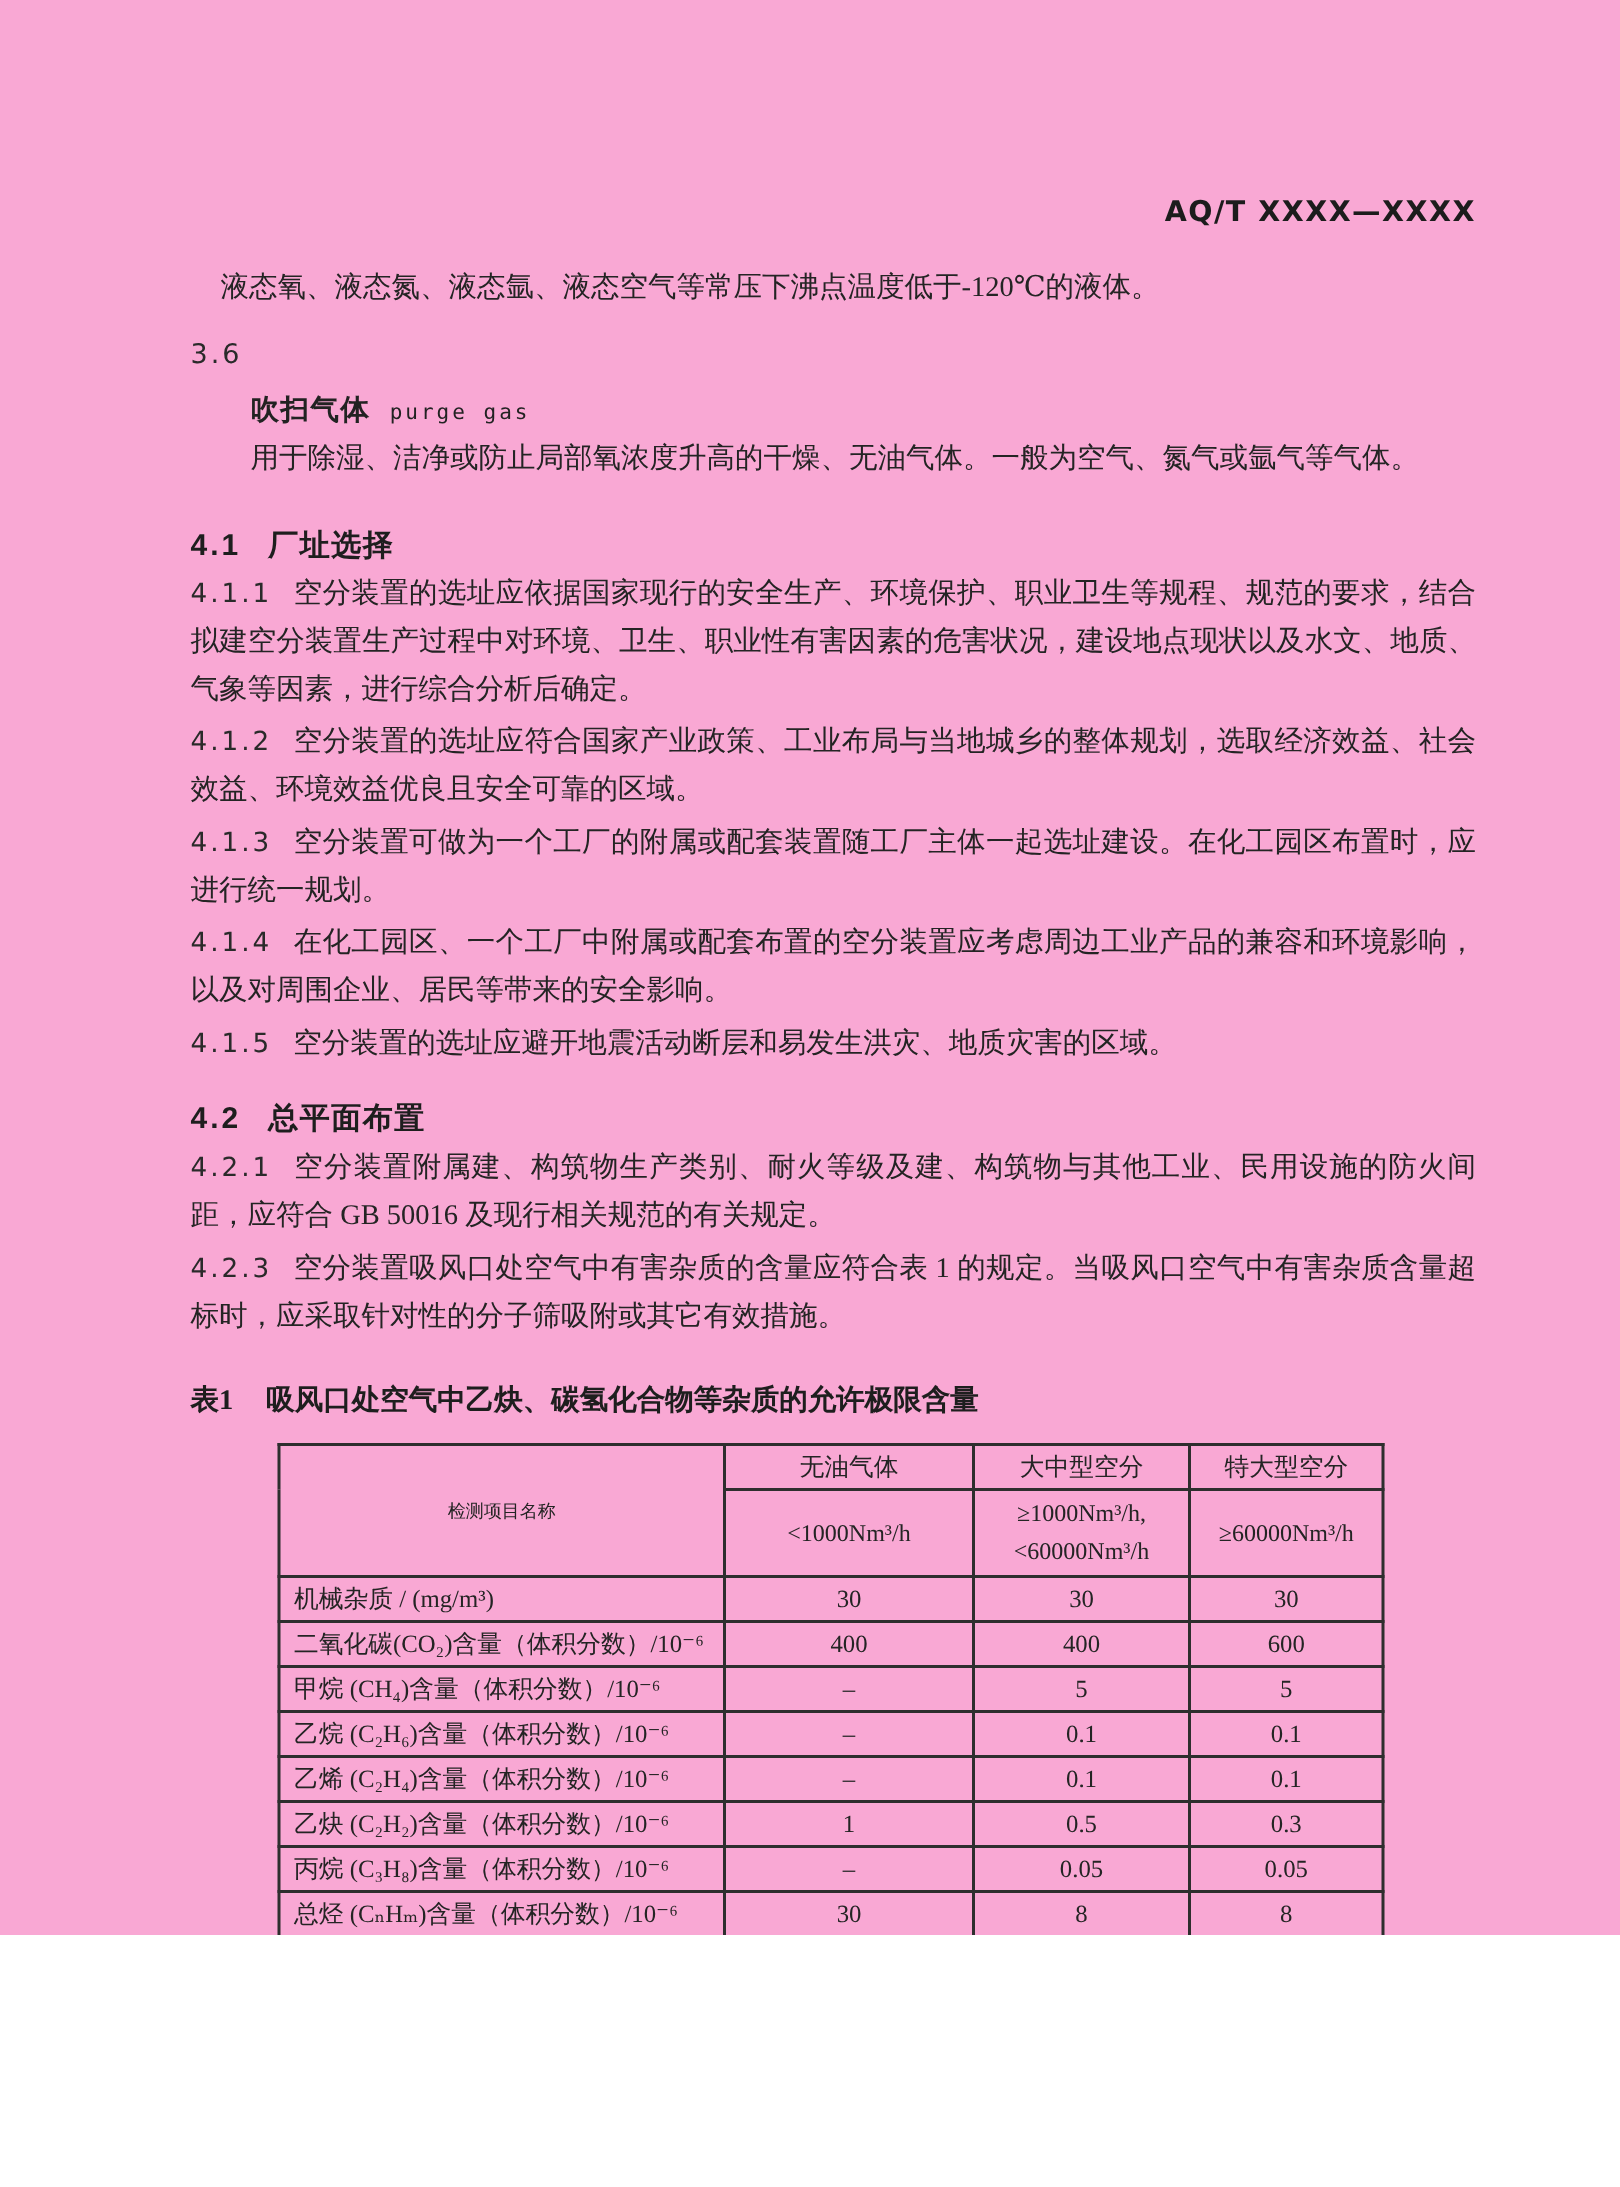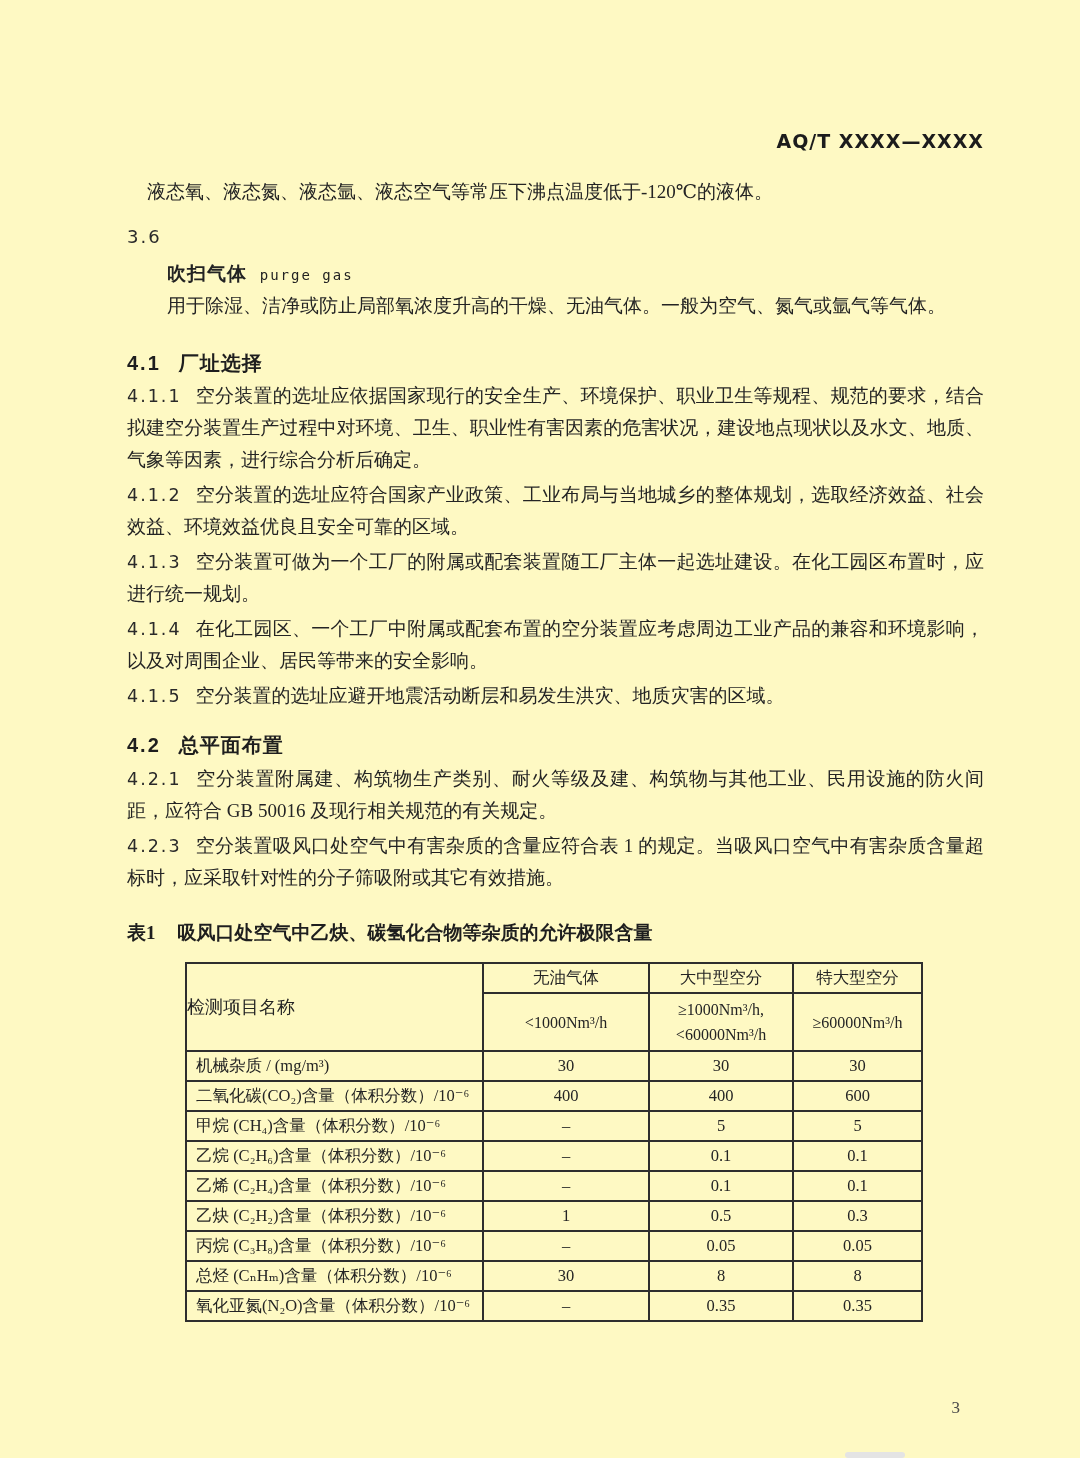--- a/index.html
+++ b/index.html
@@ -1,19 +1,19 @@
 <!DOCTYPE html>
 <html><head>
 <meta charset="utf-8">
 <style>
   * { margin:0; padding:0; box-sizing:border-box; }
   html,body { background:#ffffff; }
   body { width:1080px; height:1458px; position:relative;
          font-family:"Liberation Serif","DejaVu Serif",serif; color:#222; }
-  .page { position:relative; width:1080px; height:1458px; background:#fef9c3; overflow:hidden; }
+  .page { position:relative; width:1080px; height:1290px; background:#f9a8d4; overflow:hidden; }
   .content { padding:130px 96px 0 127px; }
 
   .doc-code { text-align:right; font-family:"DejaVu Sans","Liberation Sans",sans-serif;
               font-weight:700; font-size:19px; letter-spacing:1px; color:#1c1c1c; }
 
   p.body-text { font-size:19px; line-height:32px; text-align:justify; color:#242424; }
   .intro { margin-top:24px; text-indent:20px; }
 
   .clause-36 { margin-top:18px; font-family:"DejaVu Sans","Liberation Sans",sans-serif;
                font-size:18px; letter-spacing:2px; color:#2a2a2a; }
@@ -40,21 +40,21 @@
                  font-family:Liberation Serif, serif;
                  font-weight:700; font-size:19px; color:#1e1e1e; }
   .tbl-caption .cap-label { margin-right:22px; }
 
   table.t1 { border-collapse:collapse; margin-left:58px; margin-top:16px;
              table-layout:fixed; width:736px; }
   .t1 th, .t1 td { border:2px solid #2e2e2e; font-weight:400;
                    font-size:16.5px; color:#242424; vertical-align:middle; }
   .t1 .c1 { width:297px; } .t1 .c2 { width:166px; } .t1 .c3 { width:144px; } .t1 .c4 { width:129px; }
   .t1 th.grp  { height:30px; text-align:center; }
-  .t1 th.item-h { text-align:left; font-size:18px; }
+  .t1 th.item-h { text-align:center; font-size:12px; }
   .t1 th.qual { height:58px; text-align:center; font-size:16px; line-height:25px; padding:2px 0; }
   .qline { display:block; }
   .qline:empty { display:none; }
   .t1 td { height:30px; }
   .t1 td.item { text-align:left; padding-left:9px; white-space:nowrap; }
   .t1 td.val  { text-align:center; }
 
   .page-number { position:absolute; top:1398px; right:120px; font-size:17px; color:#4a4a4a; }
   .edge-artifact { position:absolute; left:845px; top:1452px; width:60px; height:6px;
                    background:#e4e4e4; border-radius:3px; }

